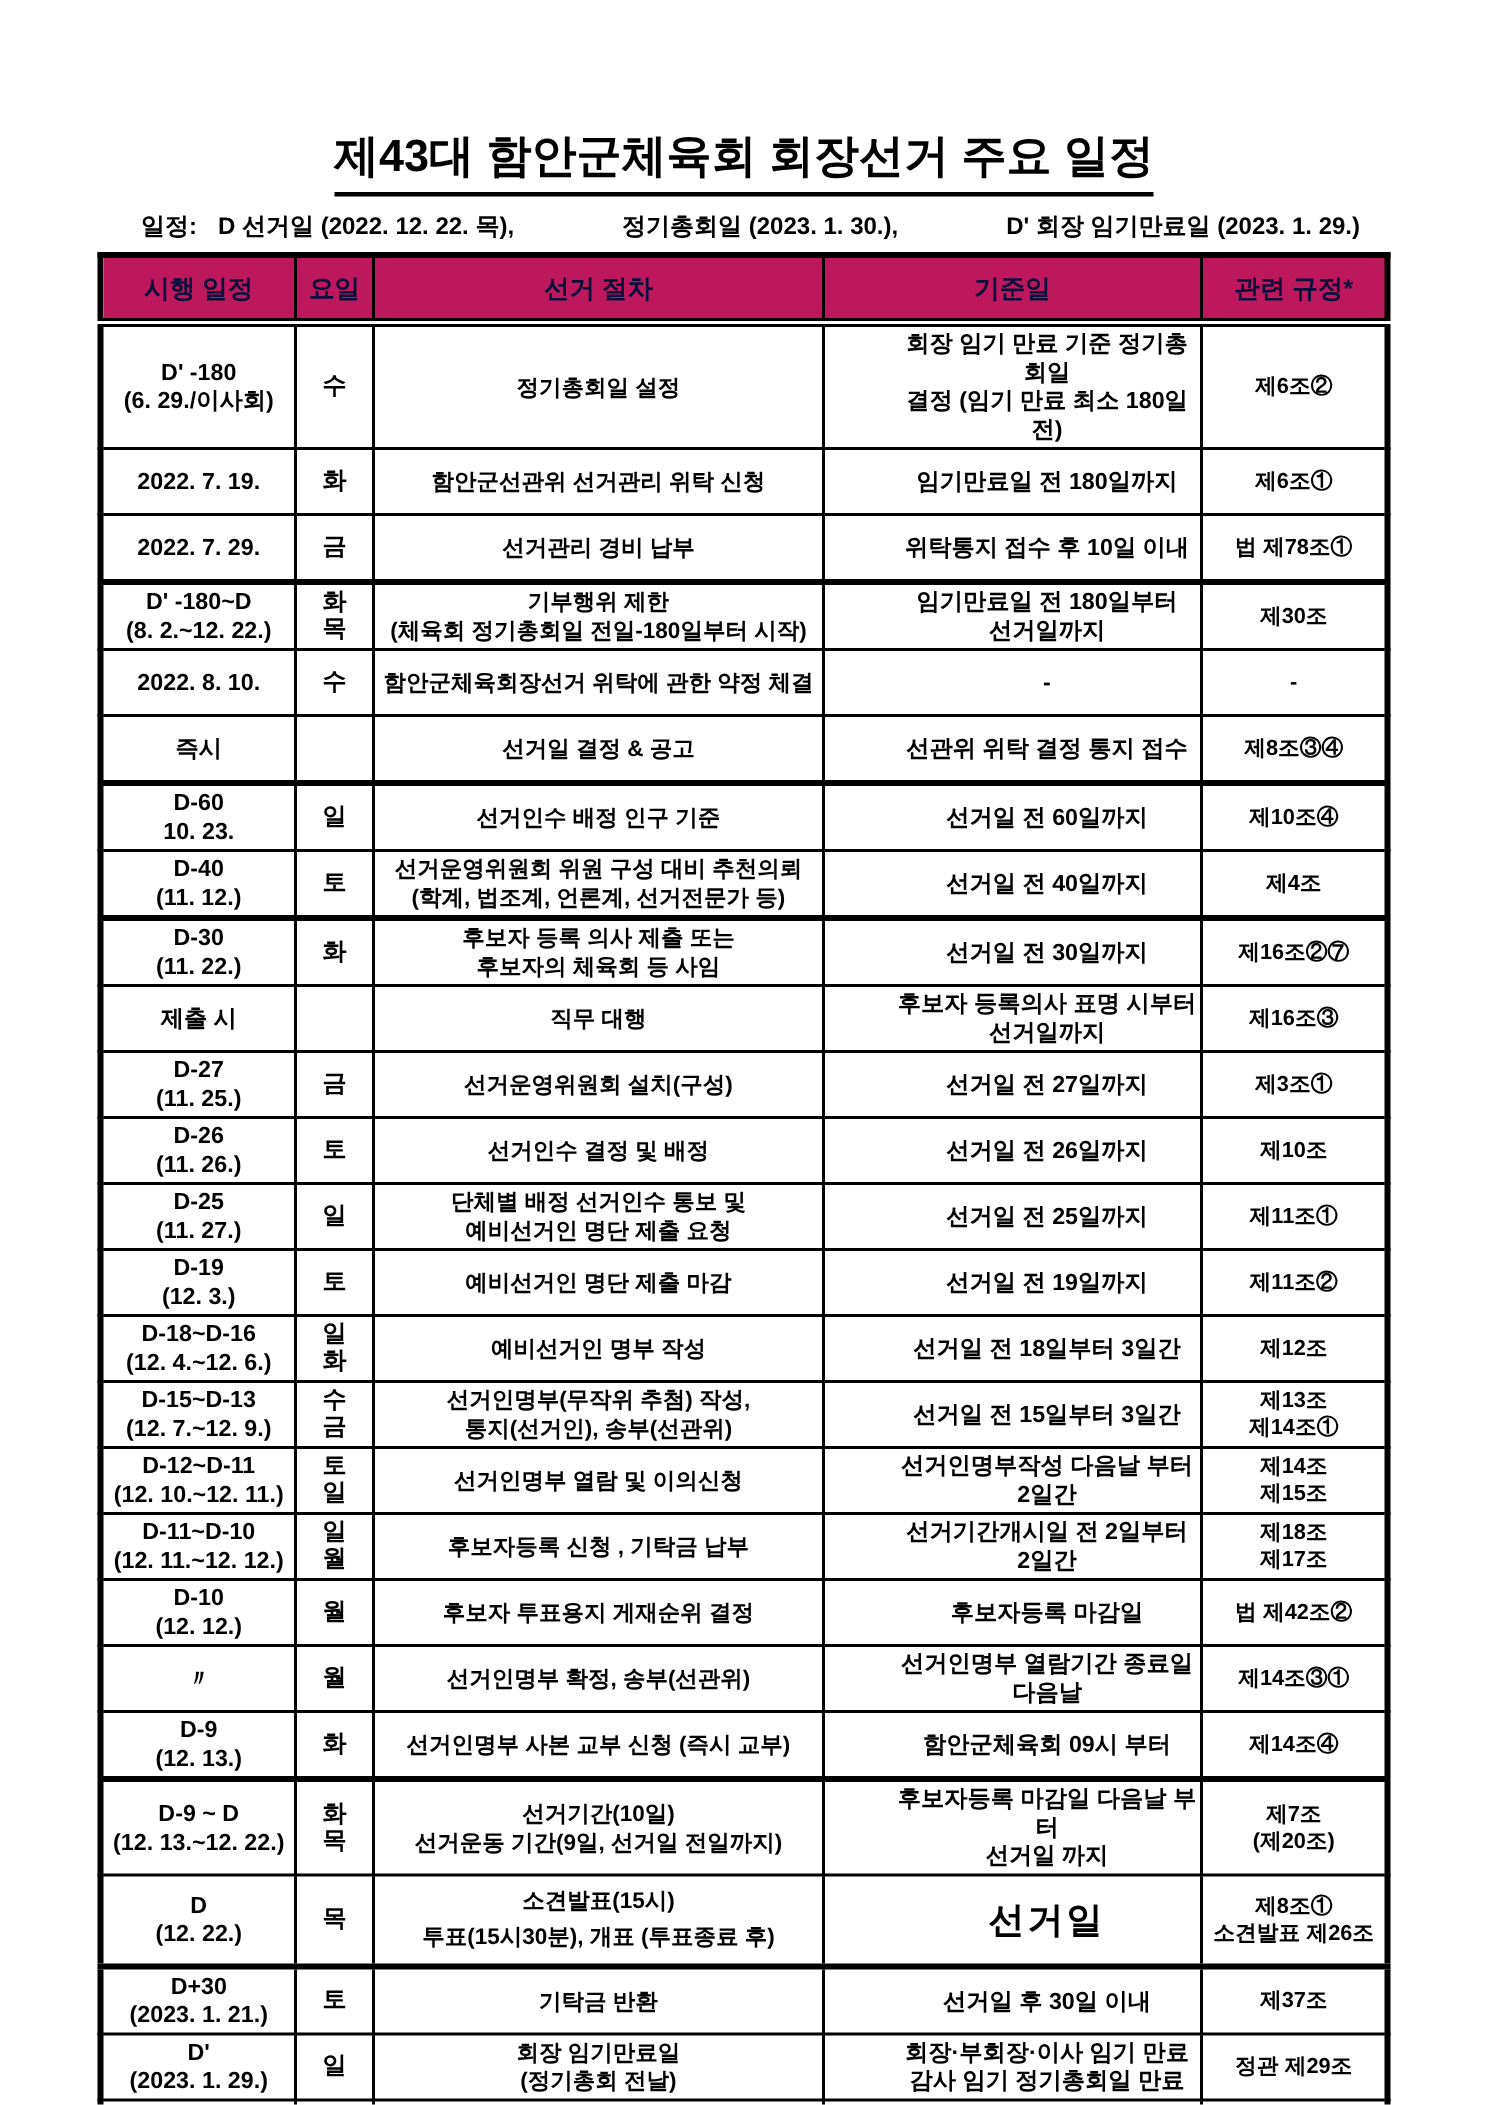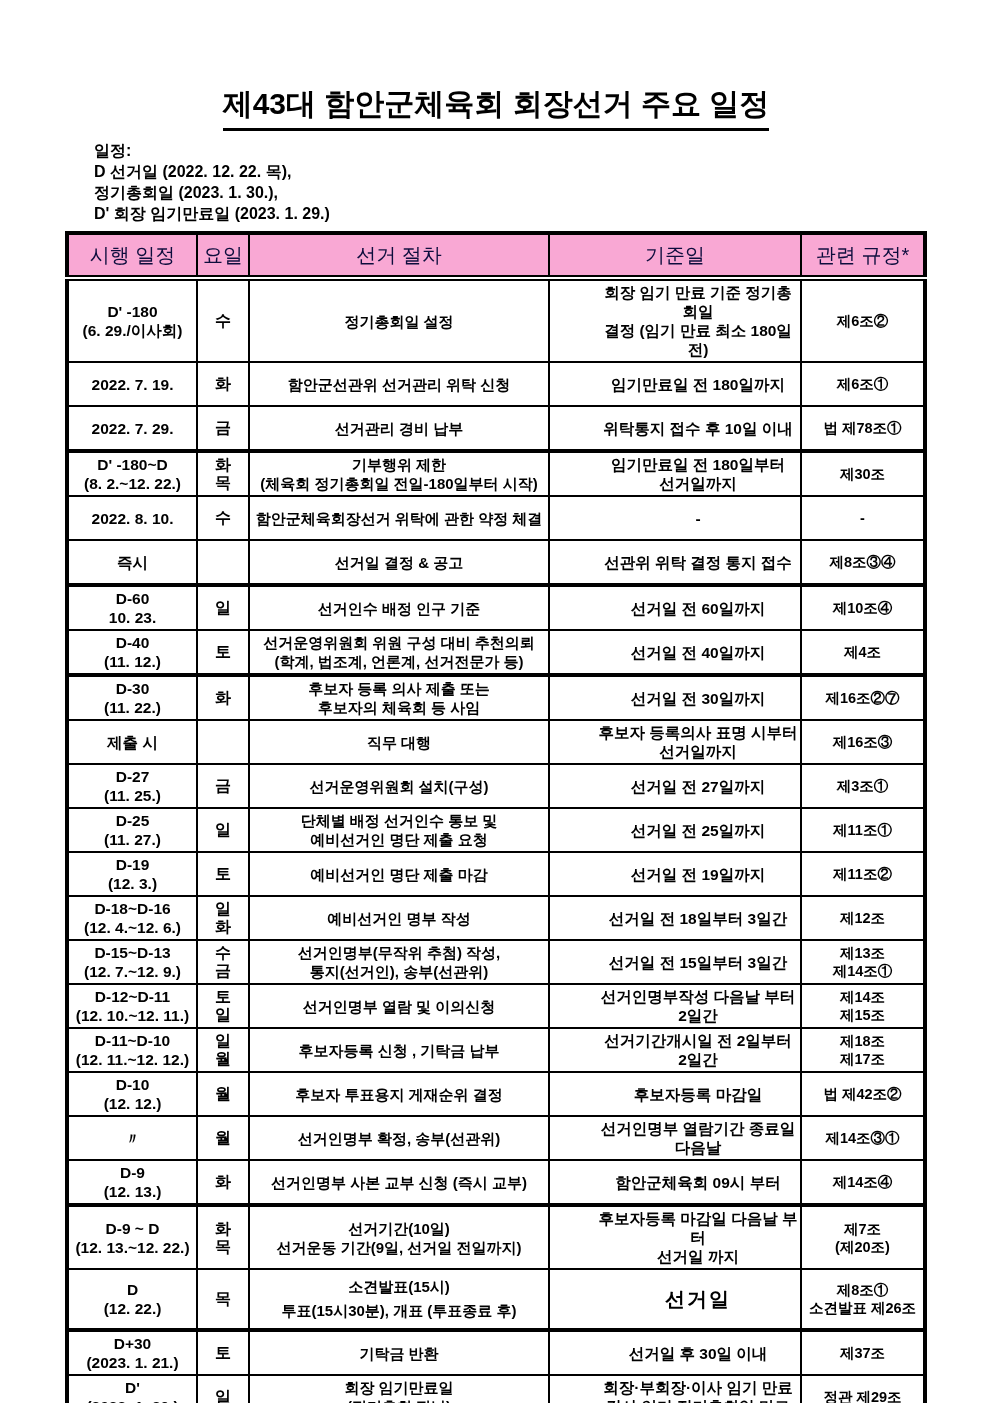--- a/index.html
+++ b/index.html
@@ -16,55 +16,54 @@
     display:inline-block;
     font-size:30px;font-weight:700;color:#000;
     border-bottom:3px solid #000;padding-bottom:3px;
     letter-spacing:0px;
   }
   .subtitle{
     width:860px;margin:0 auto 6px auto;
     display:flex;align-items:baseline;
     font-size:16px;font-weight:700;color:#000;
     white-space:nowrap;
-    flex-direction:column;
   }
   .subtitle .lbl{margin-left:28px;margin-right:14px;}
   .subtitle .seg1{margin-right:72px;}
-  .subtitle .seg2{margin-right:100px;}
+  .subtitle .seg2{margin-right:72px;}
   table.sched{
     width:858px;margin:4px auto 0 auto;
     border-collapse:collapse;table-layout:fixed;
     border:4px solid #000;
   }
   col.c-schedule{width:130px;}
   col.c-day{width:52px;}
   col.c-procedure{width:300px;}
   col.c-baseline{width:252px;}
   col.c-regulation{width:124px;}
   th,td{
     border:2px solid #000;
     text-align:center;vertical-align:middle;
     padding:2px 2px;overflow:hidden;
   }
   thead th{
-    background:#f9a8d4;color:#0d0d3d;
-    font-size:20px;font-weight:400;height:36px;
+    background:#be185d;color:#0d0d3d;
+    font-size:17px;font-weight:700;height:36px;
     border-bottom:6px double #000;
   }
   tbody td{
     color:#000;font-weight:700;
     height:38px;line-height:19px;
   }
   td.schedule{font-size:15.5px;}
   td.day{font-size:16px;line-height:18px;}
   td.procedure{font-size:15px;}
   td.baseline{font-size:15.5px;padding-left:48px;}
   td.regulation{font-size:14.5px;line-height:18px;}
-  td.baseline.big{font-size:20px;letter-spacing:2px;}
+  td.baseline.big{font-size:24px;letter-spacing:2px;}
   tr.group-end td{border-bottom:4px solid #000;text-align:center;}
   tr.tall td{height:54px;}
   tr.tall td.procedure{line-height:24px;}
 </style>
 </head>
 <body>
 
 <div class="page">
 
   <h1 class="title">
@@ -167,20 +166,27 @@
           <td class="regulation">제16조③</td>
         </tr>
         <tr>
           <td class="schedule">D-27<br>(11. 25.)</td>
           <td class="day">금</td>
           <td class="procedure">선거운영위원회 설치(구성)</td>
           <td class="baseline">선거일  전 27일까지</td>
           <td class="regulation">제3조①</td>
         </tr>
         <tr>
+          <td class="schedule">D-26<br>(11. 26.)</td>
+          <td class="day">토</td>
+          <td class="procedure">선거인수 결정 및 배정</td>
+          <td class="baseline">선거일  전 26일까지</td>
+          <td class="regulation">제10조</td>
+        </tr>
+        <tr>
           <td class="schedule">D-25<br>(11. 27.)</td>
           <td class="day">일</td>
           <td class="procedure">단체별 배정 선거인수 통보 및<br>예비선거인 명단 제출 요청</td>
           <td class="baseline">선거일  전 25일까지</td>
           <td class="regulation">제11조①</td>
         </tr>
         <tr>
           <td class="schedule">D-19<br>(12. 3.)</td>
           <td class="day">토</td>
           <td class="procedure">예비선거인 명단 제출 마감</td>

